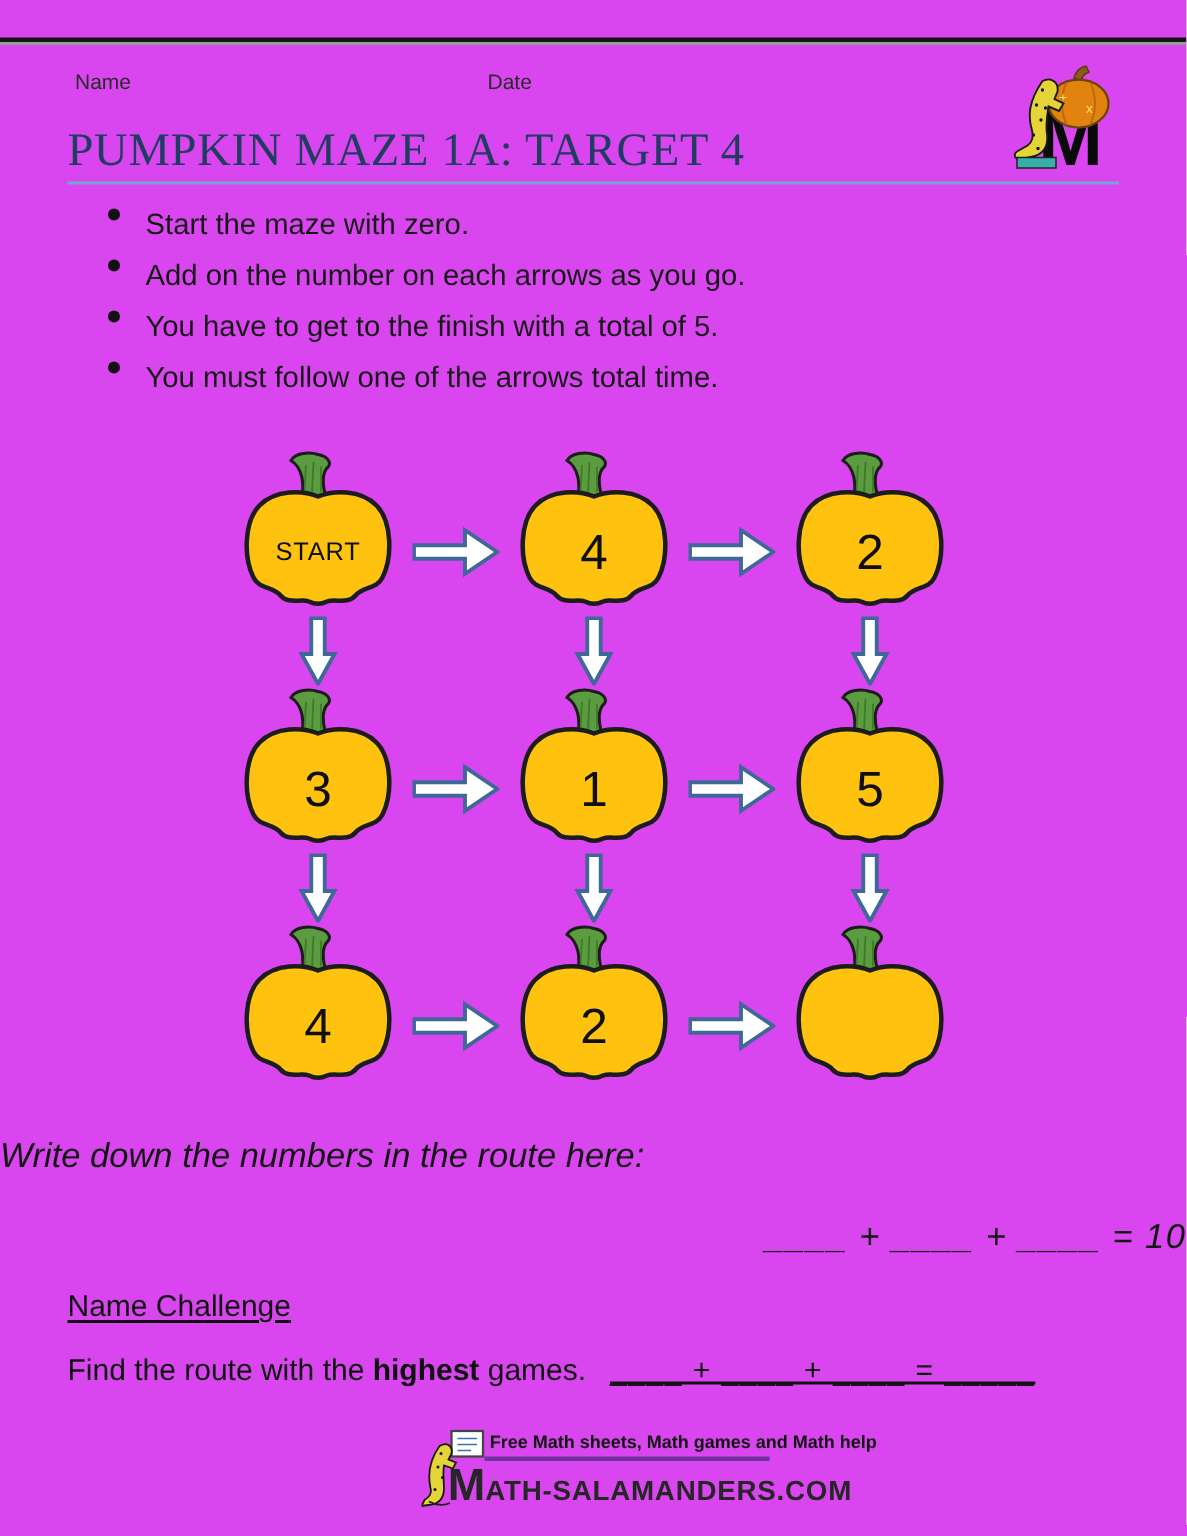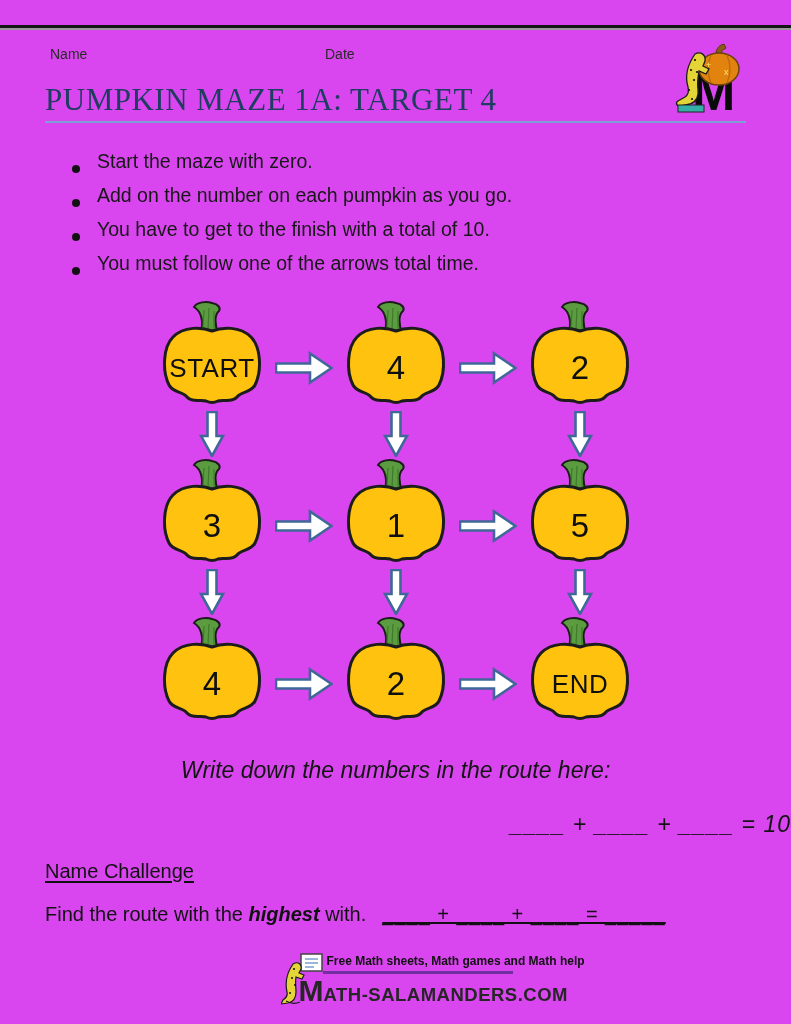--- a/index.html
+++ b/index.html
@@ -12,44 +12,44 @@
   .name-label{position:absolute;left:50px;top:46px;font-size:14px;color:#2a2a2a;}
   .date-label{position:absolute;left:325px;top:46px;font-size:14px;color:#2a2a2a;text-align:center;}
 
   .corner-logo{position:absolute;left:664px;top:42px;}
 
   .title{position:absolute;left:45px;top:82px;font-family:"Liberation Serif",serif;
          font-size:31px;letter-spacing:.5px;color:var(--title-color,#1F3C61);white-space:nowrap;}
   .title-rule{position:absolute;left:45px;top:121px;width:701px;height:2px;background:var(--rule-color,#7C9FD6);}
 
   .instructions{position:absolute;left:66px;top:139px;margin:0;padding:0;list-style:none;}
-  .instructions li{display:flex;align-items:flex-end;height:34px;font-size:19.5px;color:#171717;}
+  .instructions li{display:flex;align-items:flex-start;height:34px;font-size:19.5px;color:#171717;}
   .instructions li::before{content:"";display:inline-block;width:8px;height:8px;border-radius:50%;
          background:#111;margin:0 17px 0 6px;flex:none;}
 
   .maze{position:absolute;left:156px;top:299px;display:grid;
         grid-template-columns:112px 72px 112px 72px 112px;
         grid-template-rows:112px 46px 112px 46px 112px;}
   .pcell{position:relative;width:112px;height:112px;}
   .psvg{display:block;width:112px;height:112px;}
   .plabel{position:absolute;left:4px;right:4px;top:34px;height:70px;display:flex;
           align-items:center;justify-content:center;font-size:33px;color:#0f0f0f;}
-  .plabel.word{font-size:26px;letter-spacing:.5px;}
+  .plabel.word{font-size:17px;letter-spacing:.5px;}
   .acell-r{display:flex;justify-content:center;align-items:flex-start;padding-top:50px;}
   .acell-d{display:flex;justify-content:center;align-items:center;}
 
-  .route-prompt{position:absolute;left:0;top:757px;width:791px;text-align:center;
+  .route-prompt{position:absolute;left:0;top:757px;width:791px;text-align:left;
                 font-style:italic;font-size:23px;color:#141414;}
   .route-equation{position:absolute;left:0;top:811px;width:791px;text-align:right;
                 font-style:italic;font-size:23px;color:#141414;letter-spacing:1px;}
 
   .extra-heading{position:absolute;left:45px;top:860px;font-size:20px;color:#111;
                  text-decoration:underline;text-underline-offset:3px;}
   .extra-line{position:absolute;left:45px;top:903px;font-size:20px;color:#111;white-space:nowrap;}
-  .extra-line .bold{font-weight:bold;font-style:italic;}
+  .extra-line .bold{font-weight:bold;}
   .extra-line .eq{margin-left:16px;letter-spacing:1px;text-decoration:underline;}
 
   .footer{position:absolute;left:50%;margin-left:-115px;top:952px;width:230px;height:62px;}
   .f-icon{position:absolute;left:0;top:0;}
   .f-tag{position:absolute;left:46px;top:2px;font-size:12px;font-weight:bold;color:#111;white-space:nowrap;}
   .f-purple{position:absolute;left:42px;top:19px;width:190px;height:3px;background:var(--purple,#7030A0);}
   .f-word{position:absolute;left:18px;top:22px;white-space:nowrap;color:#262626;text-align:center;}
   .f-m{font-size:30px;font-weight:bold;}
   .f-rest{font-size:18.5px;font-weight:bold;letter-spacing:.5px;}
 </style>
@@ -100,24 +100,24 @@
   </svg>
 
   <h1 class="title" style="margin:0;font-weight:normal;">PUMPKIN MAZE 1A: TARGET 4</h1>
   <div class="title-rule"></div>
 
   <ul class="instructions">
     <li>
         <span>Start the maze with zero.</span>
       </li>
     <li>
-        <span>Add on the number on each pumpkin as you go.</span>
-      </li>
-    <li>
-        <span>You have to get to the finish with a total of 10.</span>
+        <span>Add on the number on each arrows as you go.</span>
+      </li>
+    <li>
+        <span>You have to get to the finish with a total of 5.</span>
       </li>
     <li>
         <span>You must follow one of the arrows total time.</span>
       </li>
   </ul>
 
   <div class="maze">
 
     <div class="pcell" style="grid-area:1/1">
       <svg class="psvg">
@@ -228,30 +228,29 @@
     </div>
     <div class="acell-r" style="grid-area:5/4">
       <svg width="58" height="38">
           <use href="#sym-arrow-right"></use>
         </svg>
     </div>
     <div class="pcell" style="grid-area:5/5">
       <svg class="psvg">
           <use href="#sym-pumpkin"></use>
         </svg>
-      <span class="plabel word">END</span>
     </div>
   </div>
 
   <div class="route-prompt">Write down the numbers in the route here:</div>
   <div class="route-equation">____ + ____ + ____ = 10</div>
 
   <div class="extra-heading">Name Challenge</div>
   <div class="extra-line">
-    <span>Find the route with the </span><span class="bold">highest</span><span> with.</span><span class="eq">____ + ____ + ____ = _____</span>
+    <span>Find the route with the </span><span class="bold">highest</span><span> games.</span><span class="eq">____ + ____ + ____ = _____</span>
   </div>
 
   <div class="footer">
     <svg class="f-icon" width="44" height="54" viewBox="0 0 44 54">
       <rect x="20" y="2" width="21" height="17" fill="#ffffff" stroke="#444" stroke-width="1.5"></rect>
       <path d="M24,7 h13 M24,11 h13 M24,15 h9" stroke="#3a6fb5" stroke-width="1" fill="none"></path>
       <path d="M12,12 c5,-3 9,0 8,5 l-2,4 5,2 -2,4 -6,-2 c-1,6 0,10 0,15 c0,7 -3,10 -8,11 l-7,1 2,-4 c3,-2 5,-4 4,-8 c-2,-9 -1,-18 6,-28 z" fill="#E5D437" stroke="#1a1a1a" stroke-width="1.2"></path>
       <g fill="#111">
         <circle cx="13" cy="17" r="1"></circle>
           <circle cx="11" cy="26" r="1"></circle>

